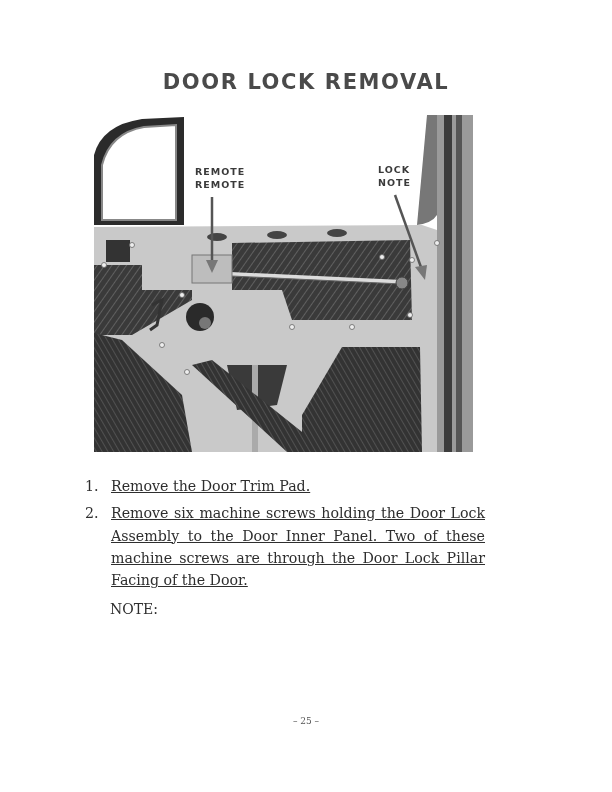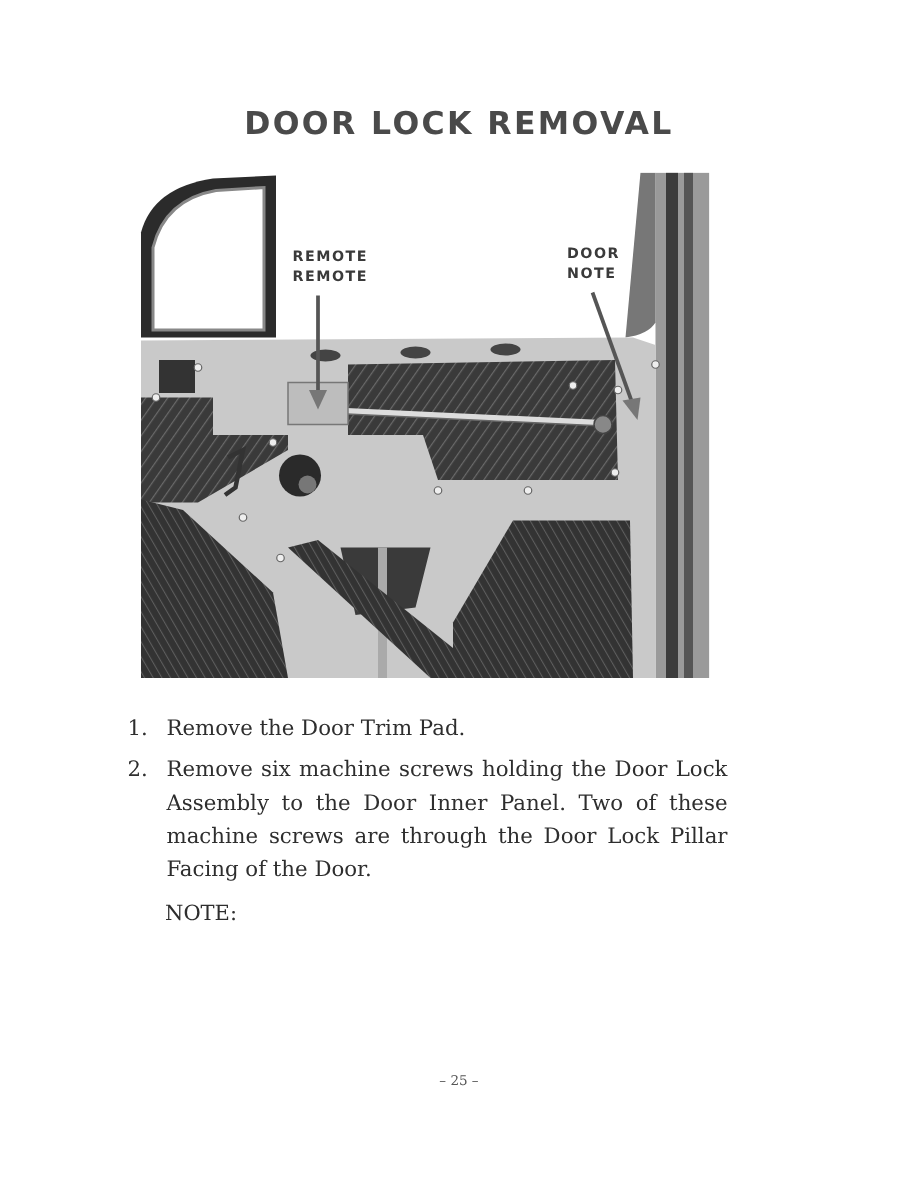--- a/index.html
+++ b/index.html
@@ -20,21 +20,21 @@
     .figure svg { position: absolute; left: 0; top: 0; }
     .callout {
       position: absolute; font-family: "DejaVu Sans", sans-serif; font-weight: bold;
       font-size: 9.5px; letter-spacing: 1px; color: #3a3a3a; line-height: 13px; text-align: left;
     }
     .callout-remote { left: 103px; top: 50px; }
     .callout-door { left: 286px; top: 48px; }
     .steps { position: absolute; left: 85px; top: 475px; width: 400px; font-size: 14.2px; line-height: 22.3px; }
     .step { display: flex; margin-bottom: 5px; }
     .step-num { width: 26px; flex: none; }
-    .step-text { flex: 1; text-align: justify; }
+    .step-text { flex: 1; text-align: justify; text-decoration: underline; }
     .note { position: absolute; left: 110px; top: 598px; width: 376px; font-size: 14px; line-height: 22.5px; display: flex; }
     .note-label { width: 50px; flex: none; }
     .note-text { flex: 1; text-align: justify; }
     .page-num { position: absolute; left: 0; top: 716px; width: 612px; text-align: center; font-size: 9px; color: #555; }
   </style>
 </head>
 <body>
 
 <div class="title">DOOR LOCK REMOVAL</div>
 
@@ -105,21 +105,21 @@
     <line x1="120" y1="82" x2="120" y2="148" stroke="#555" stroke-width="2.5"></line>
     <polygon points="114,145 126,145 120,158" fill="#777"></polygon>
     <line x1="303" y1="80" x2="330" y2="155" stroke="#555" stroke-width="2.5"></line>
     <polygon points="323,152 335,150 333,165" fill="#777"></polygon>
   </svg>
   <div class="callout callout-remote">
     <div>REMOTE</div>
     <div>REMOTE</div>
   </div>
   <div class="callout callout-door">
-    <div>DOOR</div>
+    <div>LOCK</div>
     <div>NOTE</div>
   </div>
 </div>
 
 <div class="steps">
   <div class="step">
     <span class="step-num">1.</span>
     <span class="step-text">Remove the Door Trim Pad.</span>
   </div>
   <div class="step">

